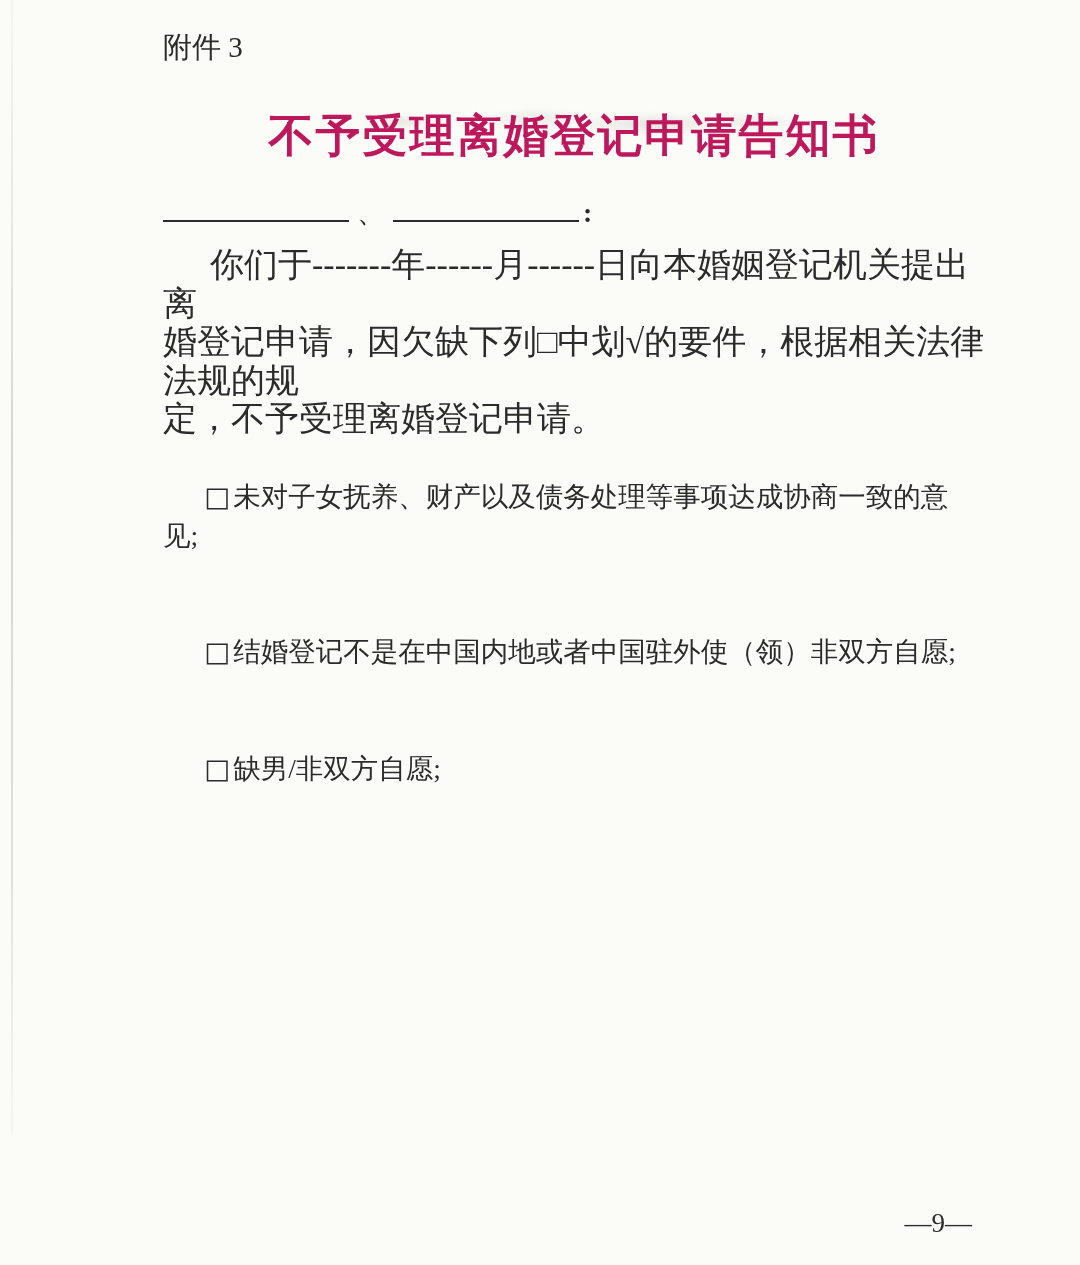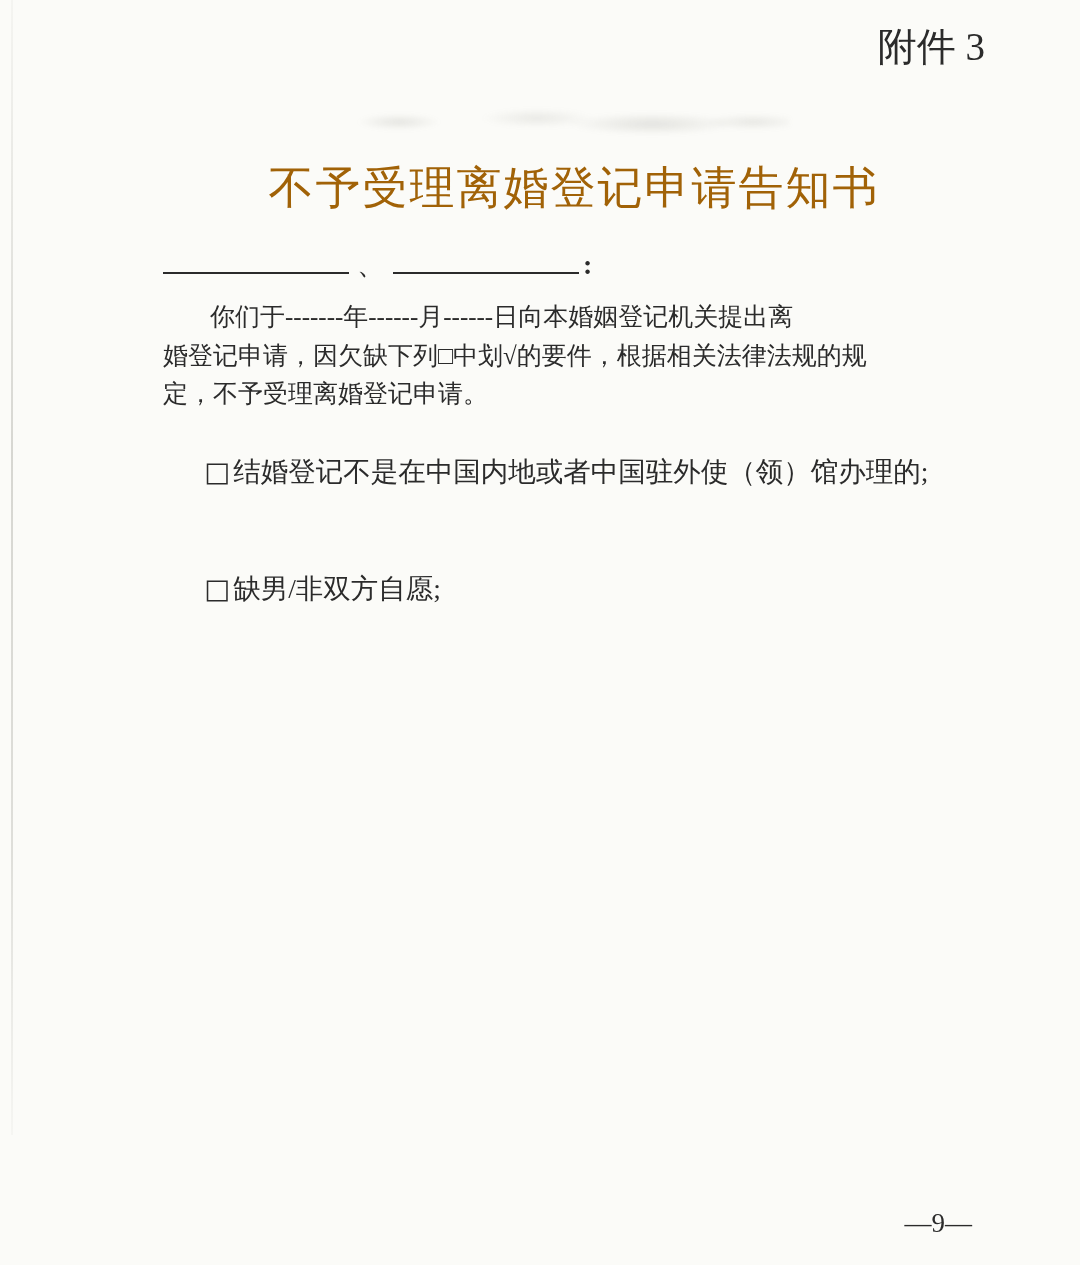--- a/index.html
+++ b/index.html
@@ -44,31 +44,30 @@
     height: 38px;
     background:
       radial-gradient(60px 12px at 15% 50%, rgba(120,120,112,0.16), transparent 70%),
       radial-gradient(80px 14px at 45% 40%, rgba(120,120,112,0.13), transparent 70%),
       radial-gradient(120px 16px at 70% 55%, rgba(120,120,112,0.18), transparent 70%),
       radial-gradient(70px 12px at 92% 50%, rgba(120,120,112,0.14), transparent 70%);
     filter: blur(2px);
     pointer-events: none;
   }
   .attachment {
-    font-size: 39px;
+    font-size: 29px;
     line-height: 34px;
-    text-align: right;
   }
   .title {
-    margin-top: 96px;
+    margin-top: 44px;
     text-align: center;
     font-size: 45px;
     line-height: 56px;
-    font-weight: normal;
-    color: #a16207;
+    font-weight: bold;
+    color: #be185d;
     letter-spacing: 2px;
   }
   .salutation {
     margin-top: 26px;
     font-size: 28px;
     line-height: 38px;
     white-space: nowrap;
   }
   .blank {
     display: inline-block;
@@ -80,21 +79,21 @@
   .salutation .separator {
     display: inline-block;
     margin: 0 8px;
   }
   .salutation .colon {
     font-weight: bold;
     margin-left: 4px;
   }
   .intro {
     margin-top: 14px;
-    font-size: 25px;
+    font-size: 34px;
     line-height: 38.5px;
     text-indent: 47px;
     white-space: pre-wrap;
   }
   .checklist {
     font-size: 27.5px;
     line-height: 38.5px;
   }
   .check-item {
     text-indent: 40px;
@@ -128,21 +127,25 @@
     <span class="blank"></span><span class="separator">、</span><span class="blank"></span><span class="colon">:</span>
   </div>
 
   <div class="intro">你们于-------年------月------日向本婚姻登记机关提出离
 婚登记申请，因欠缺下列□中划√的要件，根据相关法律法规的规
 定，不予受理离婚登记申请。</div>
 
   <div class="checklist">
 
       <div class="check-item">
-      <span class="checkbox">□</span><span>结婚登记不是在中国内地或者中国驻外使（领）馆办理的;</span>
+      <span class="checkbox">□</span><span>未对子女抚养、财产以及债务处理等事项达成协商一致的意
+见;</span>
+    </div>
+      <div class="check-item">
+      <span class="checkbox">□</span><span>结婚登记不是在中国内地或者中国驻外使（领）非双方自愿;</span>
     </div>
       <div class="check-item">
       <span class="checkbox">□</span><span>缺男/非双方自愿;</span>
     </div>
       <div class="check-item">
       
     </div>
     </div>
 
 </div>

